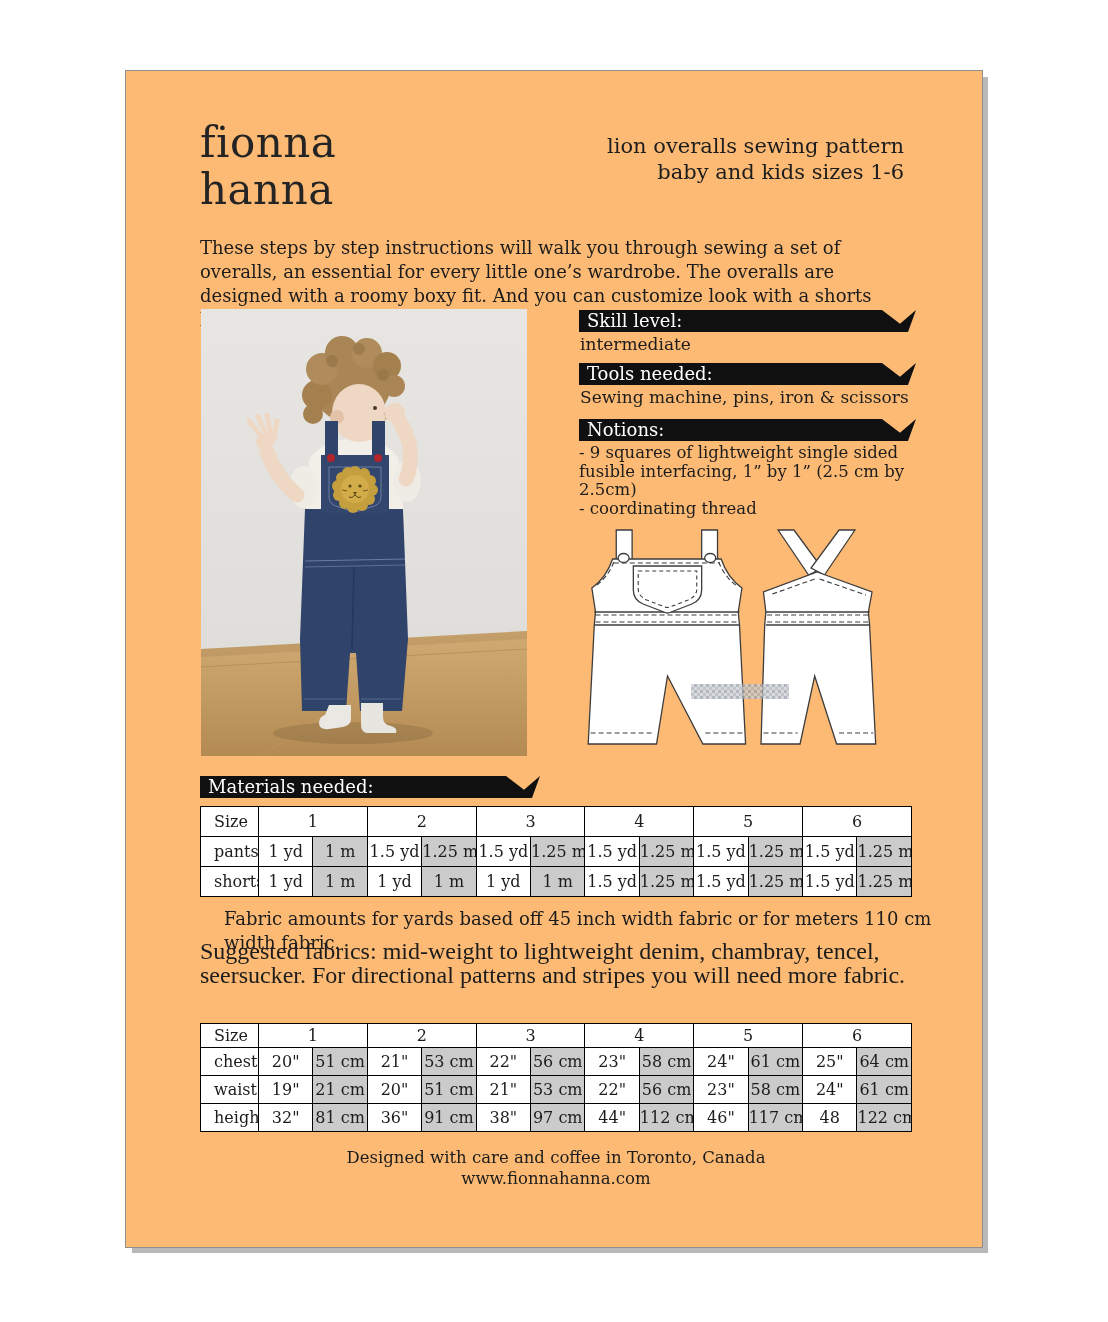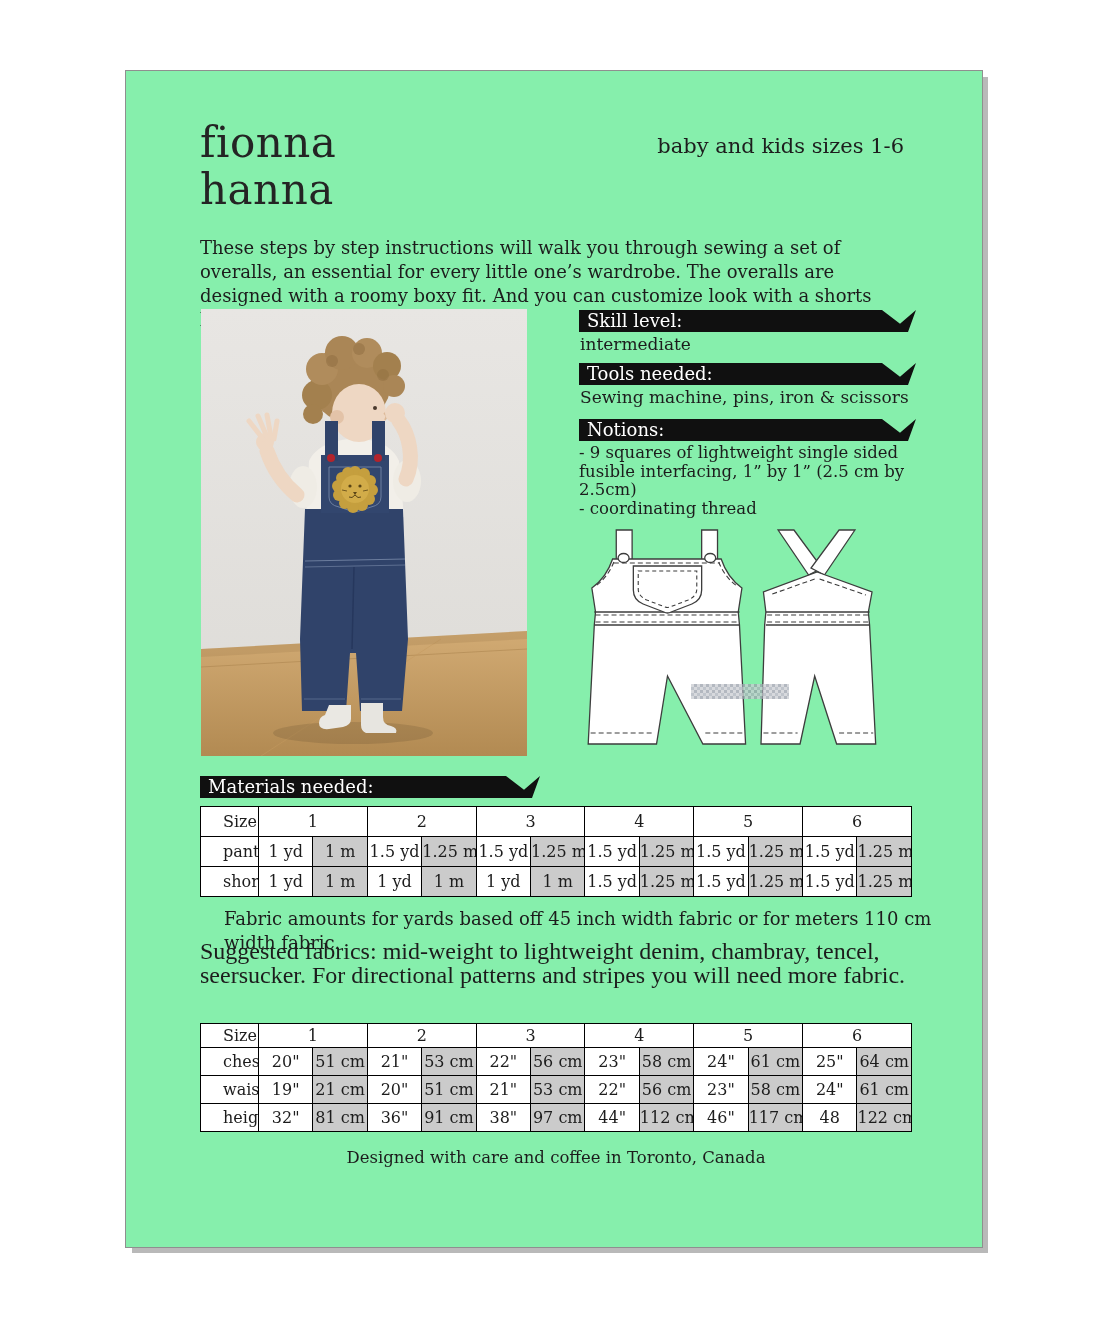--- a/index.html
+++ b/index.html
@@ -1,21 +1,21 @@
 <!DOCTYPE html>
 <html><head>
 <meta charset="utf-8">
 <style>
   * { margin:0; padding:0; box-sizing:border-box; }
   html,body { background:#ffffff; }
   body { font-family:"DejaVu Serif","Liberation Serif",serif; color:#1c1c1c; }
   .canvas { position:relative; width:1108px; height:1322px; background:#ffffff; overflow:hidden; }
   .page {
     position:absolute; left:125px; top:70px; width:858px; height:1178px;
-    background:#86efac; border:1px solid #8f8f8f;
+    background:#fdba74; border:1px solid #8f8f8f;
     box-shadow:6px 6px 0 -1px #b9b9b9;
   }
   .abs { position:absolute; }
 
   
   .brand { left:74px; top:48px; font-size:42px; line-height:47px; color:#242424; letter-spacing:0.5px; }
   .doc-title { right:78px; top:62px; text-align:right; font-size:21px; line-height:26px; color:#1d1d1d; }
 
   .intro { left:74px; top:165px; width:716px; font-size:18px; line-height:24px; }
 
@@ -39,21 +39,21 @@
   .photo { left:75px; top:238px; width:326px; height:447px; overflow:hidden; }
 
   
   .drawings { left:430px; top:451px; width:362px; height:238px; }
   .tech path, .tech rect, .tech line, .tech circle, .tech polygon { vector-effect:non-scaling-stroke; }
 
   
   table.spec { border-collapse:collapse; table-layout:fixed; width:712px; background:#fff;
                font-size:16px; border:1.5px solid #000; }
   table.spec th, table.spec td { border:1px solid #000; text-align:center; font-weight:normal; overflow:hidden; white-space:nowrap; }
-  table.spec th.rowlabel { text-align:left; padding-left:22px; }
+  table.spec th.rowlabel { text-align:left; padding-left:13px; }
   table.spec td.shade { background:#cbcbcb; }
   .materials-table { left:74px; top:735px; }
   .materials-table tr { height:30px; }
   .sizing-table { left:74px; top:952px; }
   .sizing-table thead tr { height:24px; }
   .sizing-table tbody tr { height:28px;margin-left:8px; }
   .mat-banner { left:74px; top:705px; }
   .siz-banner { left:74px; top:920px;margin-top:36px; }
 
   .note-fabric { left:74px; top:836px; width:716px; font-size:18px; line-height:24px;margin-left:24px; }
@@ -66,20 +66,21 @@
 
 <div class="canvas">
   <div class="page">
 
     <div class="abs brand">
       <div>fionna</div>
       <div>hanna</div>
     </div>
 
     <div class="abs doc-title">
+      <div>lion overalls sewing pattern</div>
       <div>baby and kids sizes 1-6</div>
     </div>
 
     <div class="abs intro">These steps by step instructions will walk you through sewing a set of overalls, an essential for every little one’s wardrobe. The overalls are designed with a roomy boxy fit. And you can customize look with a shorts length and optional pocket.</div>
 
     <div class="abs photo">
       <svg width="326" height="447" viewBox="0 0 326 447">
         <defs>
           <linearGradient id="wallg" x1="0" y1="0" x2="0" y2="1">
             <stop offset="0" stop-color="#edebe8"></stop>
@@ -395,16 +396,17 @@
             <td>46"</td>
             <td class="shade">117 cm</td>
             <td>48</td>
             <td class="shade">122 cm</td>
           </tr>
         </tbody>
       </table>
 
     <div class="abs footer">
       <div>Designed with care and coffee in Toronto, Canada</div>
+      <div>www.fionnahanna.com</div>
     </div>
 
   </div>
 </div>
 
 </body></html>

